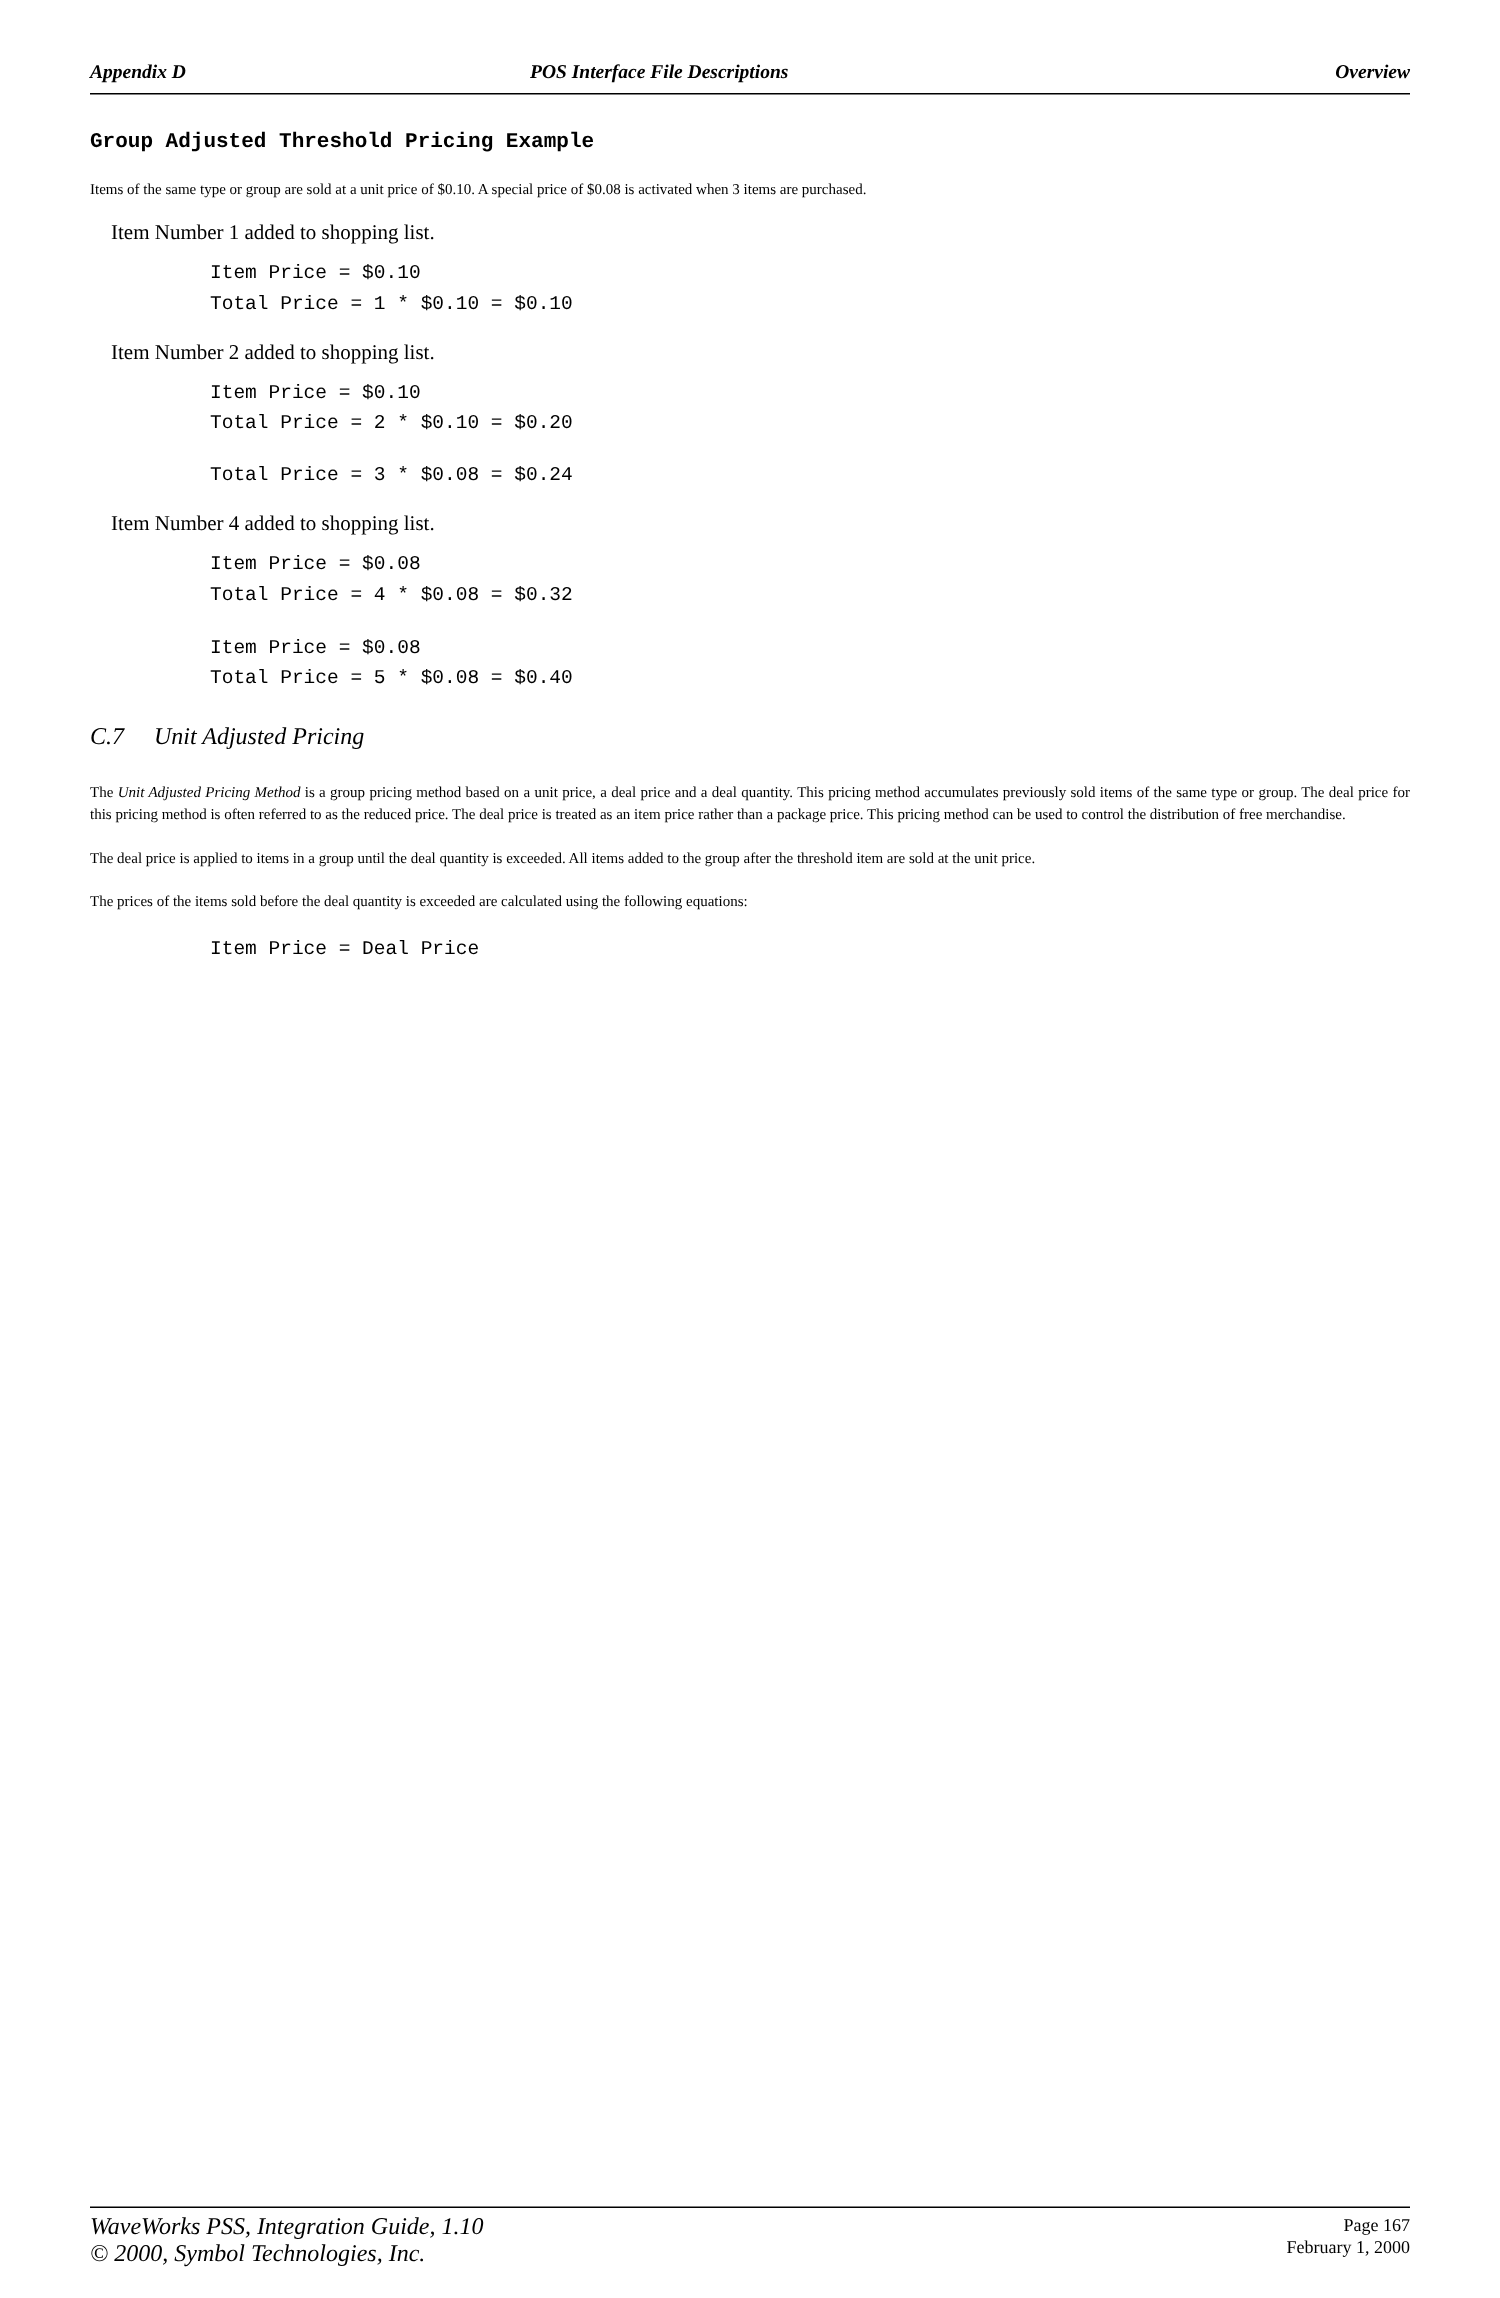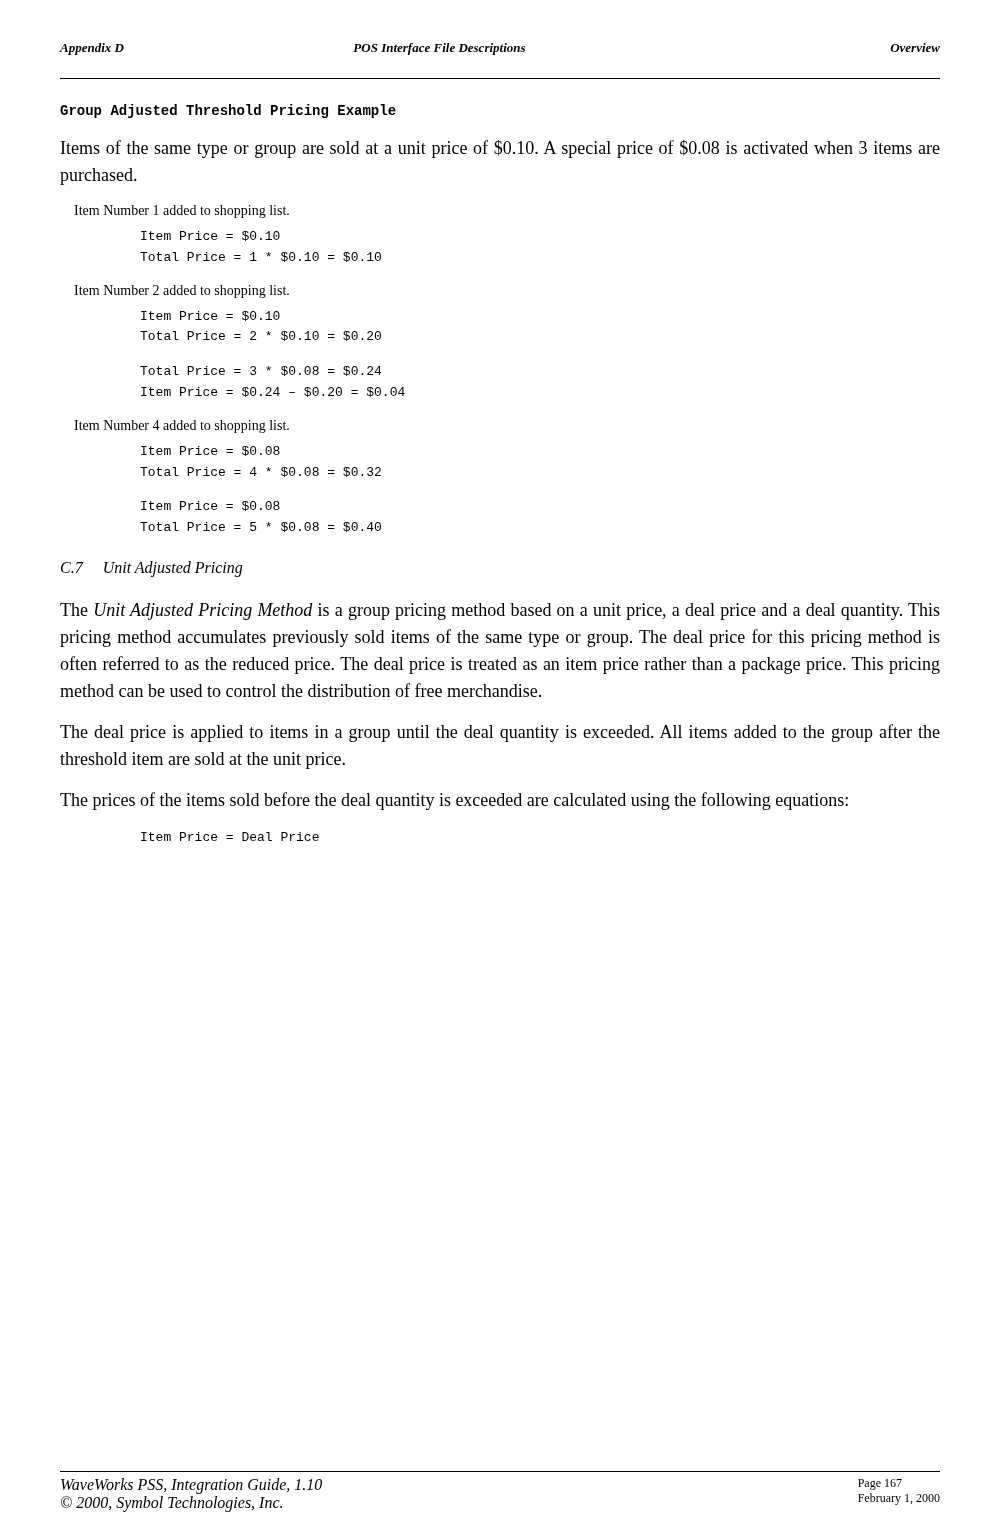--- a/index.html
+++ b/index.html
@@ -23,21 +23,21 @@
       position: relative;
       min-height: 1532px;
     }
 
     
     .page-header {
       display: flex;
       justify-content: space-between;
       align-items: baseline;
       border-bottom: 1px solid #000;
-      padding-bottom: 22px;
+      padding-bottom: 6px;
       margin-bottom: 24px;
     }
 
     .header-left, .header-center, .header-right {
       font-size: 13px;
     }
 
     .header-left {
       font-style: italic;
       font-weight: bold;
@@ -61,21 +61,21 @@
     .section-heading {
       font-family: "Courier New", Courier, monospace;
       font-size: 14px;
       font-weight: bold;
       margin-bottom: 16px;
       margin-top: 8px;
     }
 
     
     .body-text {
-      font-size: 18px;
+      font-size: 10px;
       line-height: 1.5;
       text-align: justify;
       margin-bottom: 14px;
     }
 
     
     .item-label {
       font-size: 14px;
       margin-bottom: 8px;
       margin-top: 8px;
@@ -157,21 +157,20 @@
     <p class="item-label">Item Number 2 added to shopping list.</p>
     <div class="code-block">
       <div>Item Price  = $0.10</div>
       <div>Total Price = 2 * $0.10 = $0.20</div>
     </div>
   </div>
 
   <div>
     <div class="code-block">
       <div>Total Price = 3 * $0.08 = $0.24</div>
-      <div>Item Price  = $0.24 – $0.20 = $0.04</div>
     </div>
   </div>
 
   <div>
     <p class="item-label">Item Number 4 added to shopping list.</p>
     <div class="code-block">
       <div>Item Price  = $0.08</div>
       <div>Total Price = 4 * $0.08 = $0.32</div>
     </div>
   </div>
@@ -202,19 +201,19 @@
 
   <div class="code-block">
     <div>Item Price  = Deal Price</div>
   </div>
 
   <div class="page-footer">
     <div>
       <div class="footer-left">WaveWorks PSS, Integration Guide, 1.10</div>
       <div class="footer-left">© 2000, Symbol Technologies, Inc.</div>
     </div>
-    <div style="">
+    <div style="text-align:right;">
       <div class="footer-right">Page 167</div>
       <div class="footer-right">February 1, 2000</div>
     </div>
   </div>
 
 </div>
 
 </body></html>

